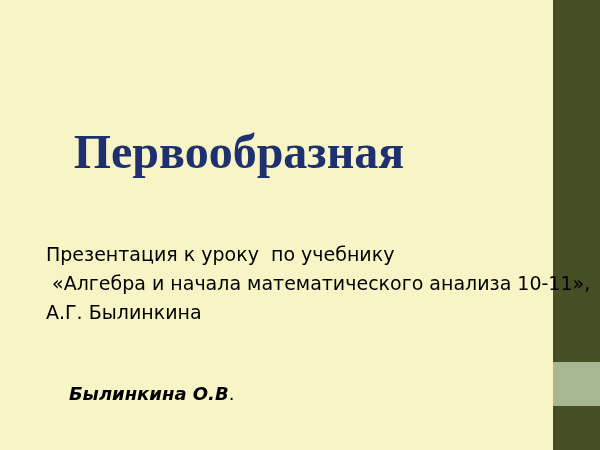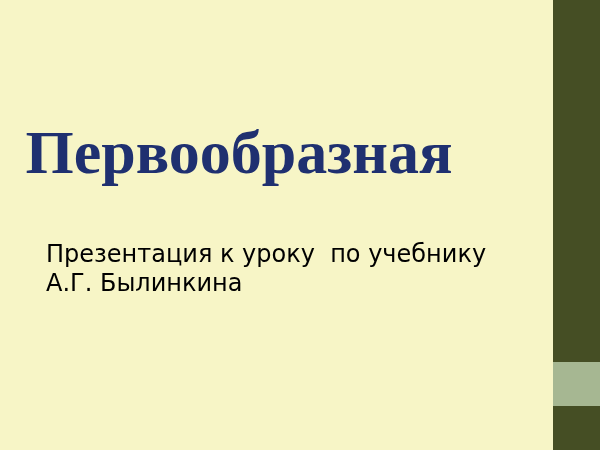--- a/index.html
+++ b/index.html
@@ -41,37 +41,37 @@
 
   
   #title {
     position: absolute;
     top: 118px;
     left: 0;
     width: 478px;
     text-align: center;
     font-family: "Liberation Serif", "DejaVu Serif", serif;
     font-weight: bold;
-    font-size: 62px;
+    font-size: 48px;
     line-height: 68px;
     letter-spacing: 0px;
     color: #1F3070;
     white-space: nowrap;
   }
 
   
   #body-block {
     position: absolute;
     top: 240px;
     left: 46px;
     width: 500px;
   }
   .body-line {
     font-family: "DejaVu Sans", "Liberation Sans", sans-serif;
-    font-size: 24px;
+    font-size: 19px;
     line-height: 29px;
     color: #000000;
     white-space: pre;
   }
 
   
   #author-line {
     position: absolute;
     top: 358px;
     left: 46px;
@@ -95,17 +95,21 @@
 
 <div id="slide">
 
   <div id="side-bar-dark"></div>
   <div id="side-bar-accent"></div>
 
   <div id="title">Первообразная</div>
 
   <div id="body-block">
     <div class="body-line">Презентация к уроку  по учебнику</div>
+    <div class="body-line"> «Алгебра и начала математического анализа 10-11»,</div>
     <div class="body-line">А.Г. Былинкина</div>
   </div>
 
+  <div id="author-line">
+    <span id="author-name">Былинкина О.В</span><span id="author-period">.</span>
+  </div>
 
 </div>
 
 </body></html>

